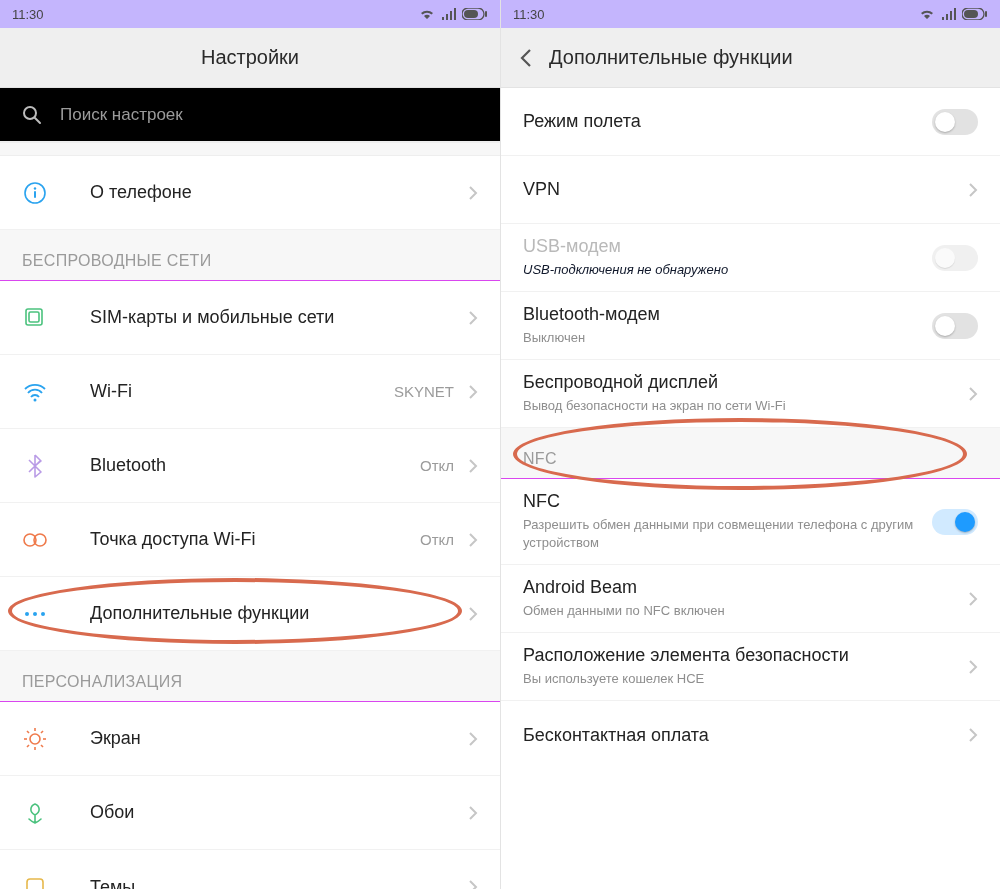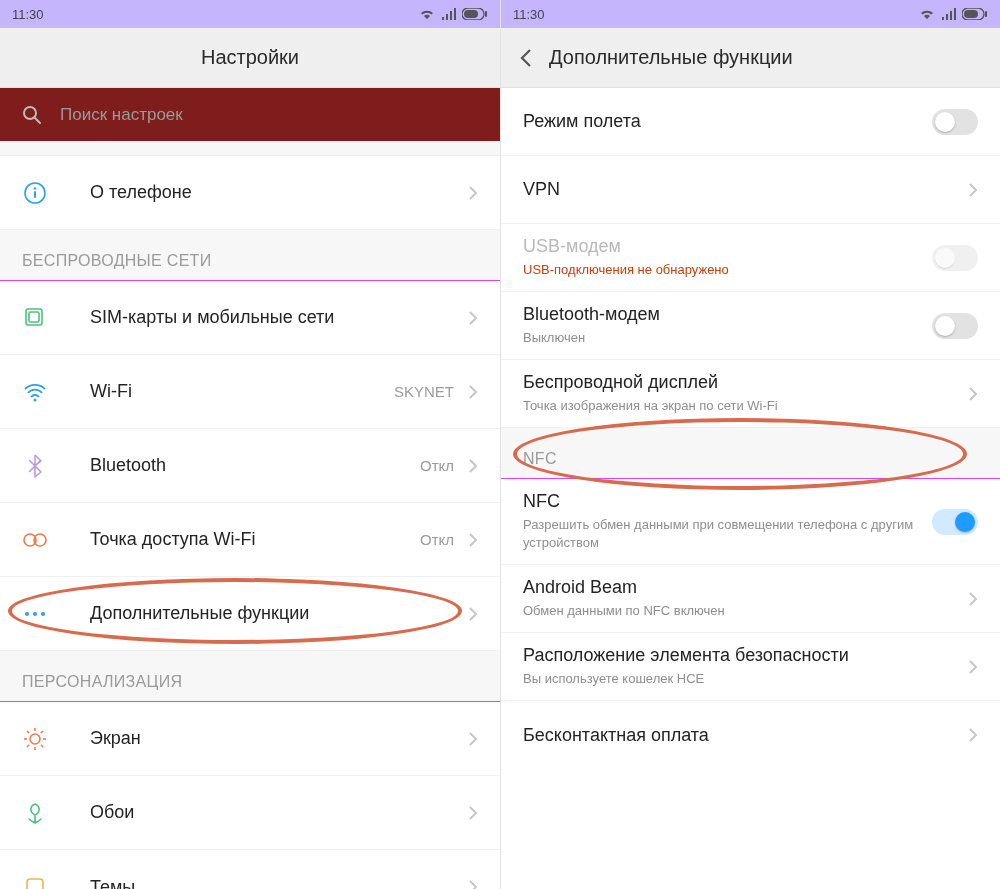--- a/index.html
+++ b/index.html
@@ -37,42 +37,42 @@
   .titlebar.center { justify-content: center; }
   .titlebar h1 { font-size: 20px; font-weight: 400; color: #2a2a2a; }
   .back-chevron { margin-right: 16px; }
   .searchbar {
     height: 54px;
     display: flex;
     align-items: center;
     padding: 16px 22px;
     color: #9b9b9b;
     font-size: 17px;
-    background: #7f1d1d;
+    background: #000000;
     border-bottom: 1px solid #eee;
   }
   .searchbar .mag { margin-right: 18px; }
   .row {
     min-height: 74px;
     display: flex;
     align-items: center;
     padding: 12px 22px;
     background: #fff;
     border-bottom: 1px solid #f1f1f1;
     position: relative;
     gap: 12px;
   }
   .row.compact { min-height: 68px; }
   .row .icon { width: 26px; height: 26px; margin-right: 30px; flex-shrink: 0; display: flex; align-items:center; justify-content:center;}
   .row .label { font-size: 18px; color: #232323; flex: 1; }
   .row .sub { font-size: 13px; color: #8e8e8e; margin-top: 4px; line-height: 1.35; }
   .row .labels { flex: 1; display: flex; flex-direction: column; justify-content: center; }
   .row .val { font-size: 15px; color: #9b9b9b; margin-right: 2px; }
   .row.disabled .label { color: #b9b9b9; }
-  .row.disabled .sub { color: #c2410c; }
+  .row.disabled .sub { color: #0f172a; font-style: italic; }
   .chev-right { flex-shrink: 0; }
   .section-header {
     background: #f7f7f7;
     color: #9a9a9a;
     font-size: 16px;
     letter-spacing: 0.3px;
     padding: 22px 22px 10px 22px;
     border-bottom: 1px solid #d946ef;
   }
   .gap { height: 14px; background: #f7f7f7; border-top:1px solid #eee; border-bottom:1px solid #eee;}
@@ -374,21 +374,21 @@
       <span class="sub">Выключен</span>
     </div>
     <div class="toggle">
         <div class="knob"></div>
       </div>
   </div>
 
   <div class="row compact">
     <div class="labels">
       <span class="label">Беспроводной дисплей</span>
-      <span class="sub">Точка изображения на экран по сети Wi-Fi</span>
+      <span class="sub">Вывод безопасности на экран по сети Wi-Fi</span>
     </div>
     <svg class="chev-right" width="10" height="16" viewBox="0 0 10 16">
         <path d="M2 2 L8 8 L2 14" fill="none" stroke="#c6c6c6" stroke-width="2"></path>
       </svg>
   </div>
 
   <div class="section-header">NFC</div>
 
   <div class="row" style="min-height:86px;">
     <div class="labels">

